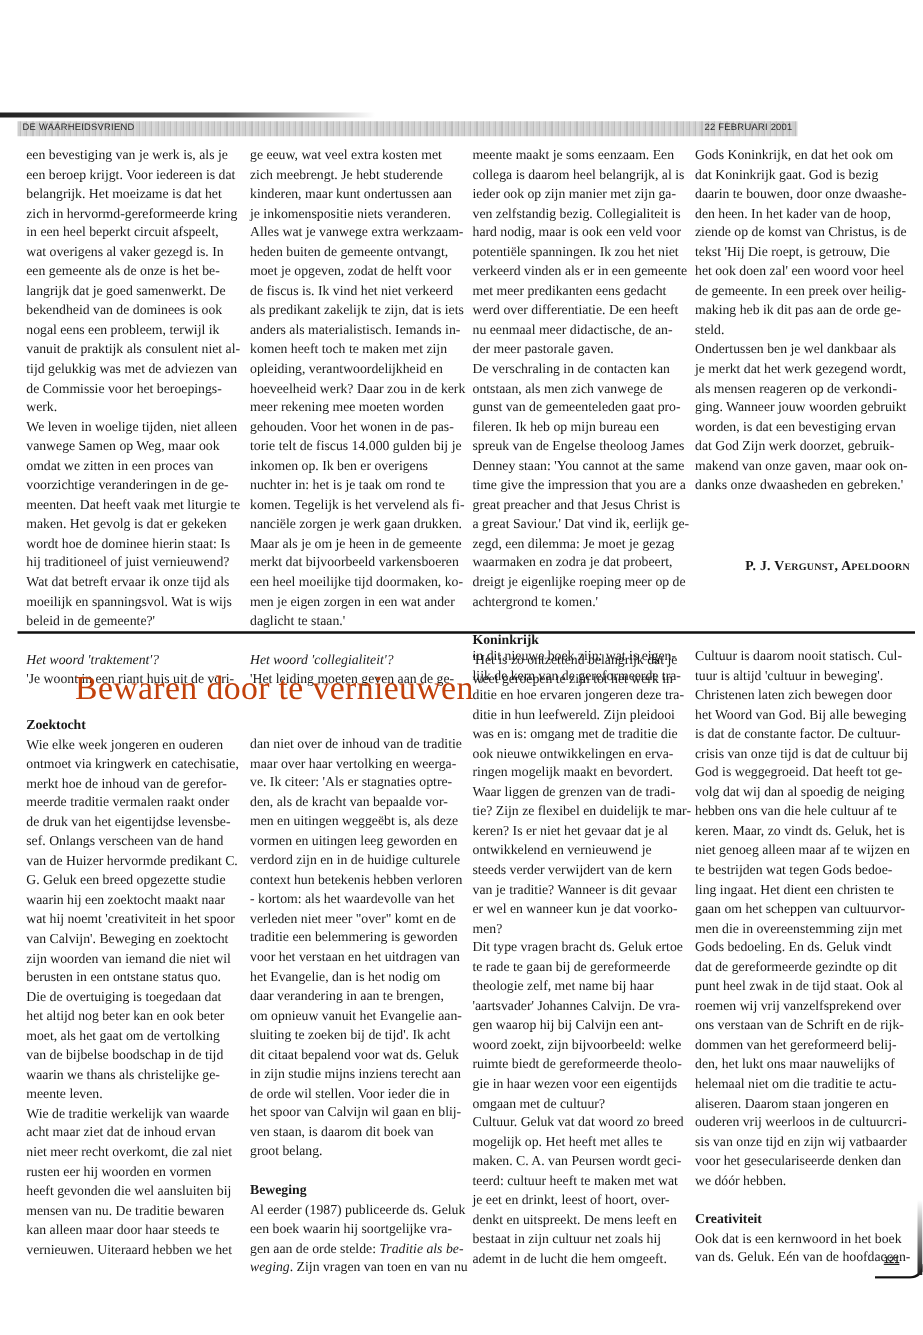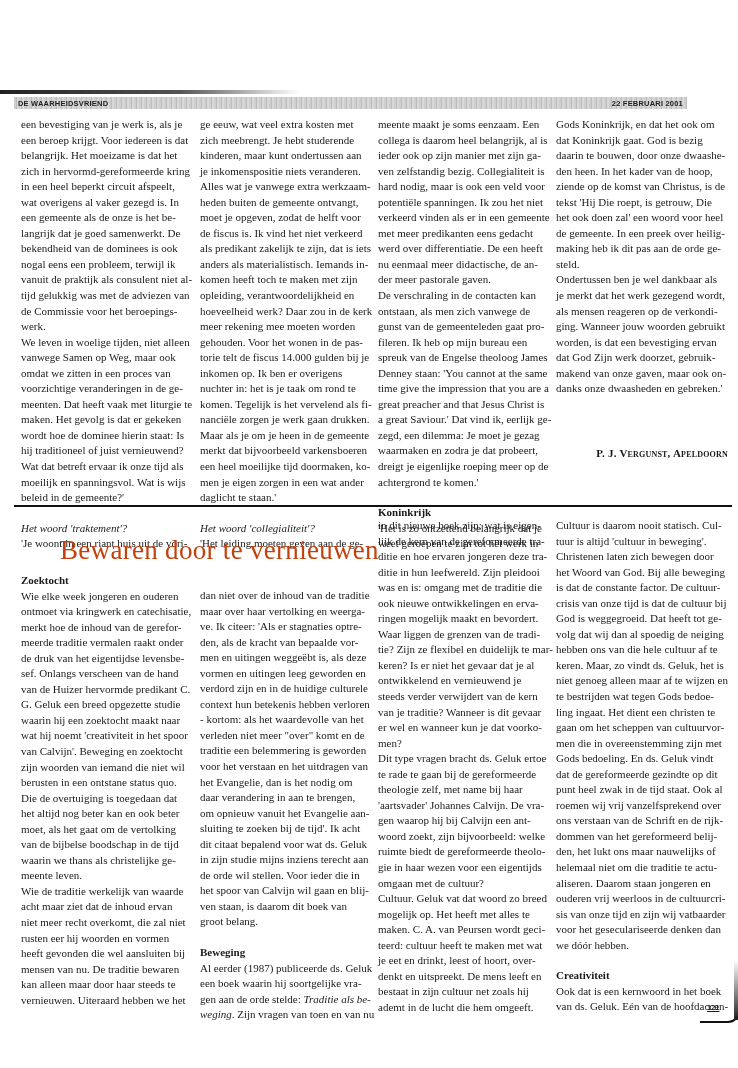--- a/index.html
+++ b/index.html
@@ -6,25 +6,25 @@
   body {
     width: 738px; height: 1068px; position: relative; overflow: hidden;
     font-family: "Liberation Serif", "DejaVu Serif", serif;
     color: #1a1a1a;
   }
   .scan-top {
     position: absolute; left: 0; top: 90px; width: 300px; height: 4px;
     background: linear-gradient(90deg, #222 0%, #555 60%, rgba(255,255,255,0) 100%);
   }
   .running-head {
-    position: absolute; left: 14px; top: 97px; width: 673px; height: 12px;
+    position: absolute; left: 14px; top: 97px; width: 624px; height: 12px;
     background: repeating-linear-gradient(90deg, #cfcfcf 0 2px, #bdbdbd 2px 3px, #d8d8d8 3px 5px);
-    display: flex; justify-content: space-between; align-items: center;
+    display: flex; justify-content: space-between; align-items: flex-start;
     font-family: "Liberation Sans", "DejaVu Sans", sans-serif;
-    font-size: 7.5px; font-weight: bold; letter-spacing: 0.2px; color: #222;
+    font-size: 7.5px; font-weight: normal; letter-spacing: 0.2px; color: #222;
     padding: 0 4px; box-sizing: border-box;
   }
   .col {
     position: absolute; font-size: 11px; line-height: 15.55px;
     white-space: nowrap;
   }
   .line { display: block; }
   .gap { height: 15px; }
   .ital { font-style: italic; }
   .bold { font-weight: bold; }

